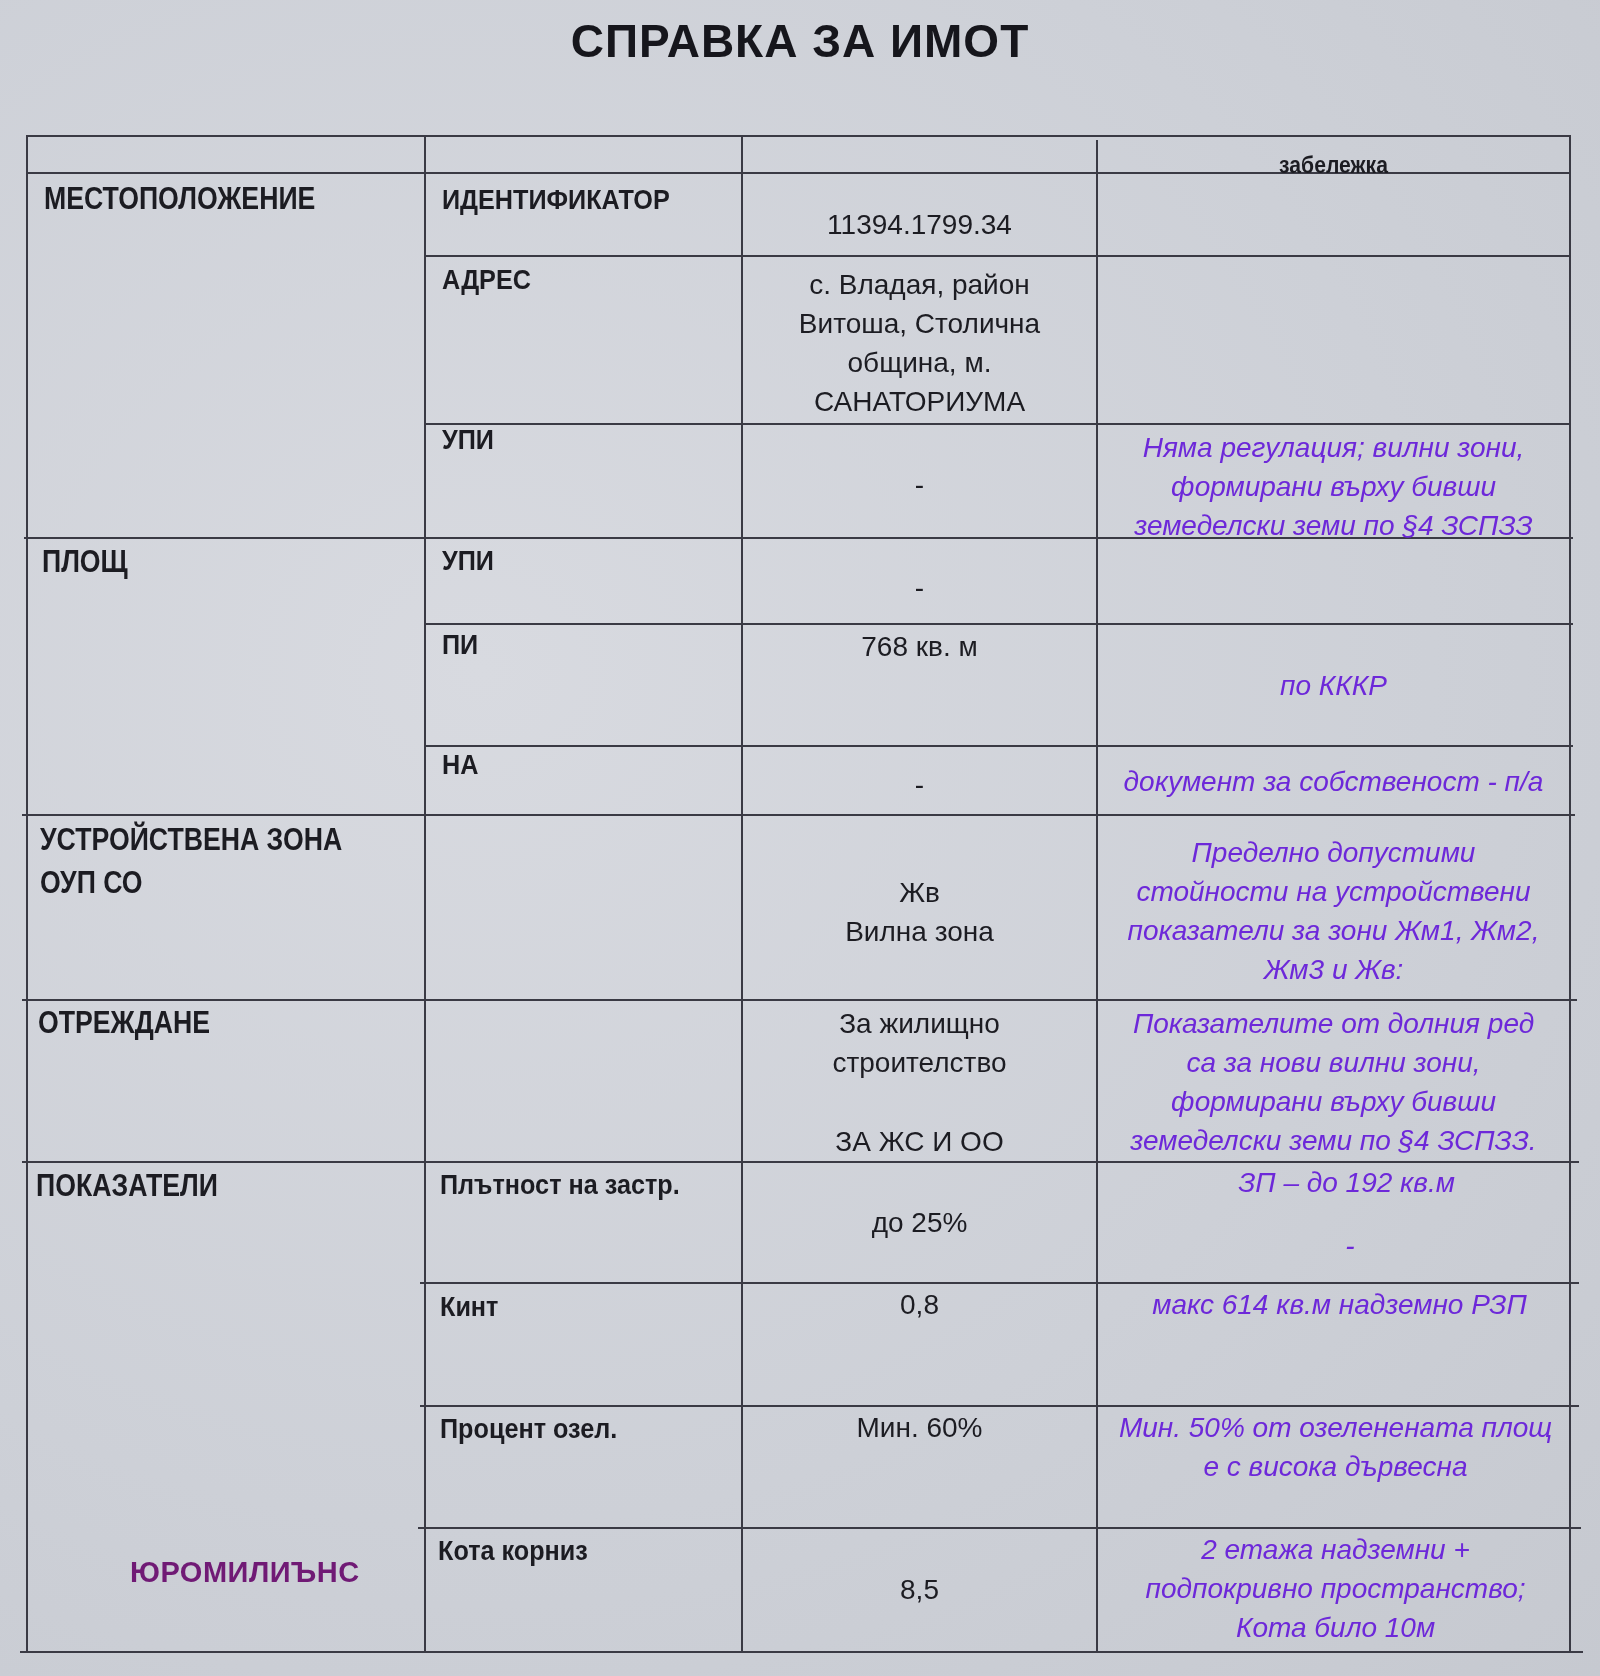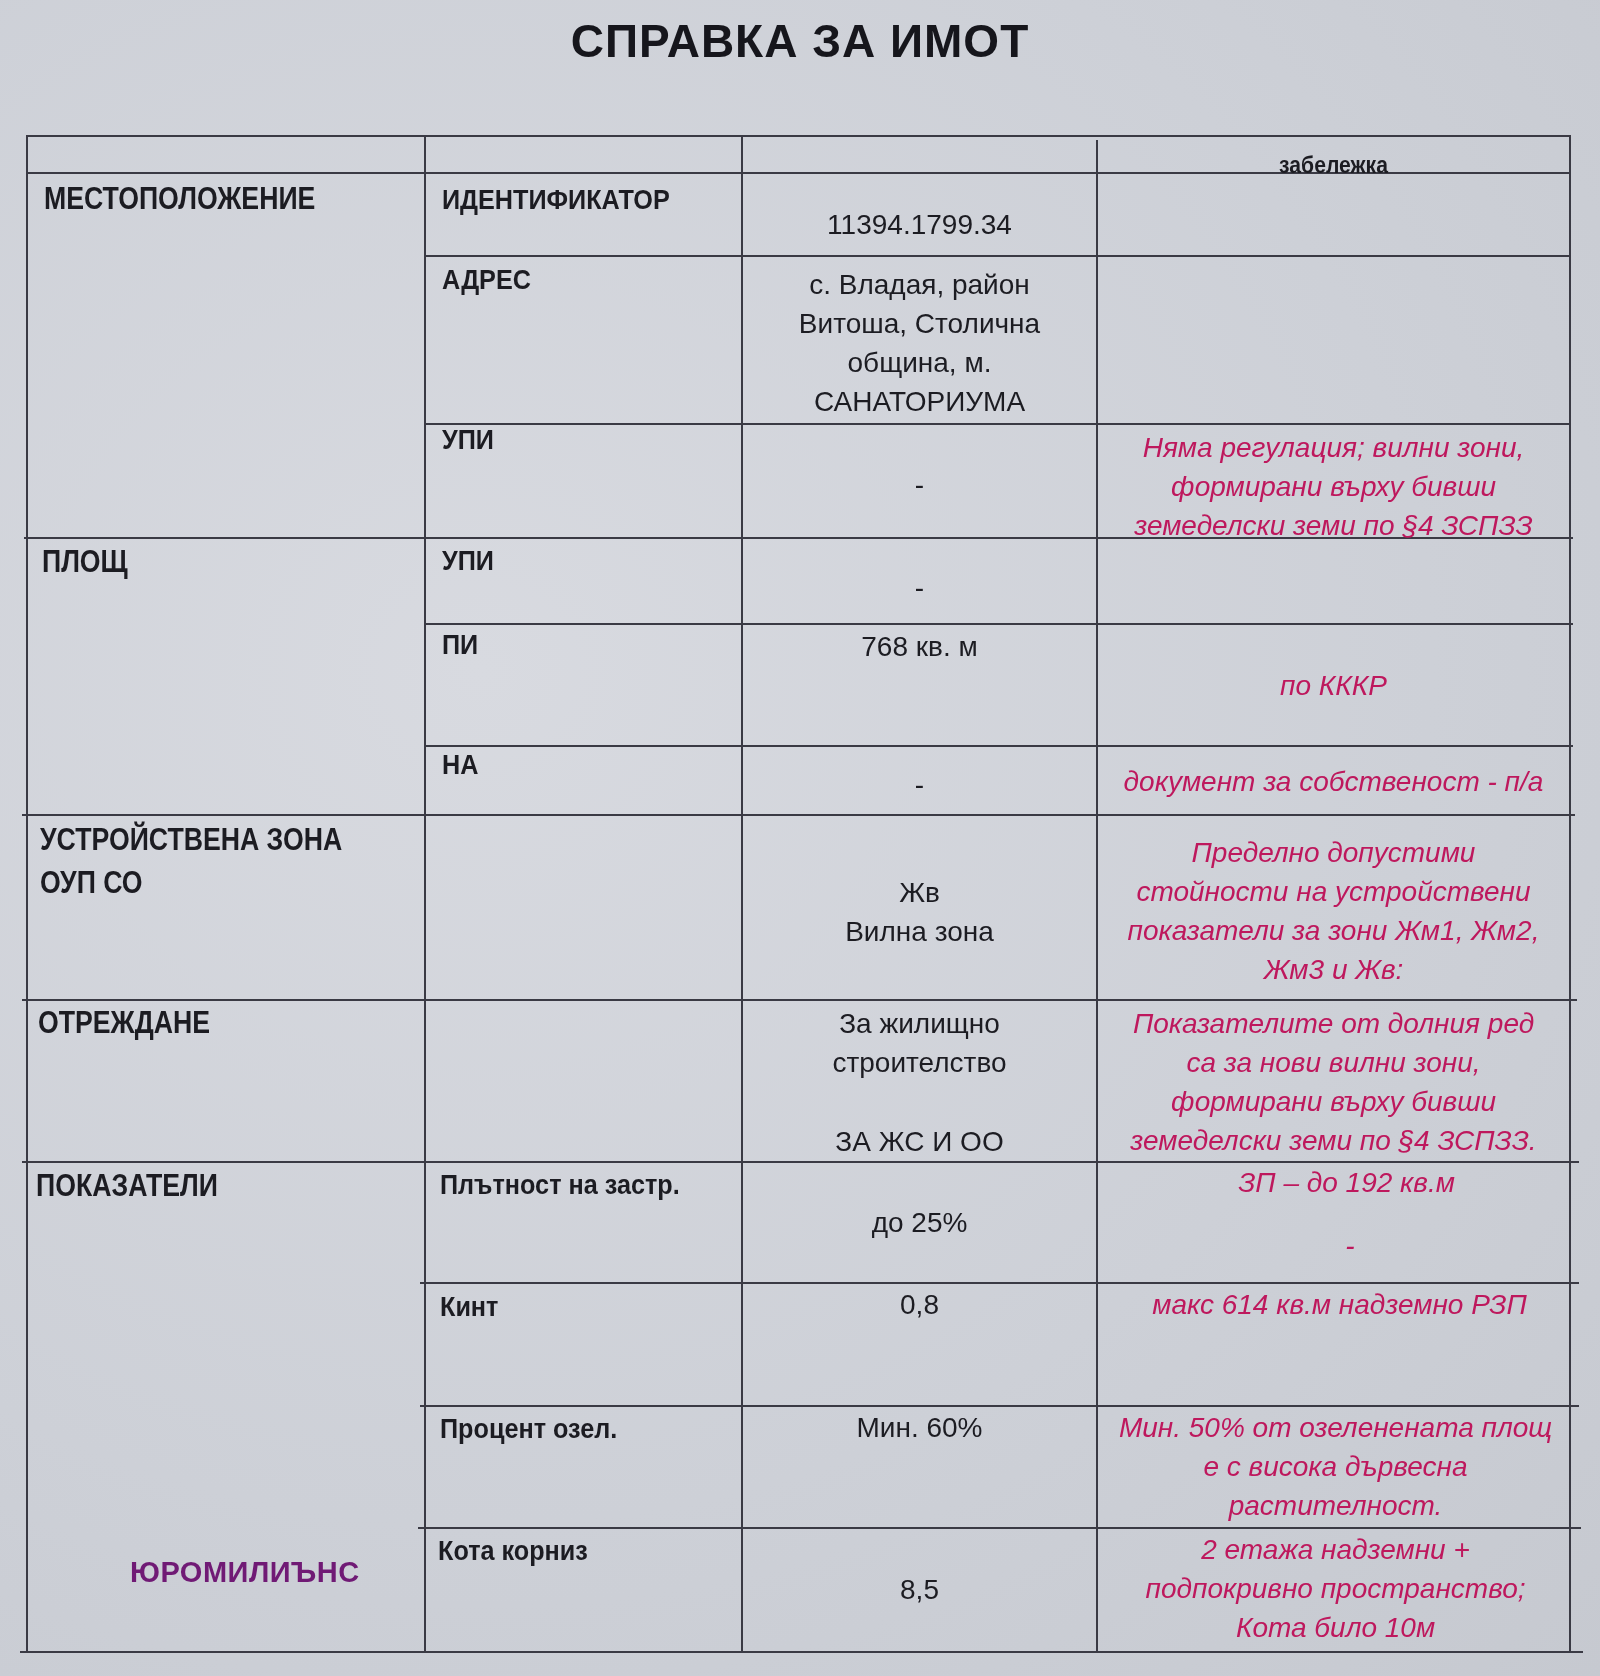--- a/index.html
+++ b/index.html
@@ -16,21 +16,21 @@
       color: #16161c;
     }
     .grid { position: absolute; left: 0; top: 0; width: 1600px; height: 1676px; }
     .hl { position: absolute; height: 2px; background: #3a3a44; }
     .vl { position: absolute; width: 2px; background: #3a3a44; }
     .cell { position: absolute; box-sizing: border-box; }
     .lbl { font-weight: bold; font-size: 31px; line-height: 43px; transform: scaleX(0.86); transform-origin: left top; white-space: nowrap; }
     .sub { font-weight: bold; font-size: 28px; line-height: 40px; transform: scaleX(0.9); transform-origin: left top; white-space: nowrap; }
     .val { text-align: center; font-size: 28px; line-height: 39px; }
     .val span, .note span { display: block; }
-    .note { text-align: center; font-style: italic; font-size: 28px; line-height: 39px; color: #be185d; }
+    .note { text-align: center; font-style: italic; font-size: 28px; line-height: 39px; color: #6d28d9; }
     .hdr-note { text-align: center; font-weight: bold; font-size: 23px; transform: scaleX(0.92); }
     .watermark {
       position: absolute; left: 130px; top: 1556px; font-weight: bold; font-size: 29px;
       color: #701a75; letter-spacing: 0.5px;
     }
   </style>
 </head>
 <body>
 
 <div class="title">СПРАВКА ЗА ИМОТ</div>
@@ -155,21 +155,20 @@
     <span>макс 614 кв.м надземно РЗП</span>
   </div>
 
   <div class="cell sub" style="left:440px; top:1409px;">Процент озел.</div>
   <div class="cell val" style="left:743px; width:353px; top:1408px;">
     <span>Мин. 60%</span>
   </div>
   <div class="cell note" style="left:1098px; width:475px; top:1408px;">
     <span>Мин. 50% от озеленената площ</span>
     <span>е с висока дървесна</span>
-    <span>растителност.</span>
   </div>
 
   <div class="cell sub" style="left:438px; top:1531px;">Кота корниз</div>
   <div class="cell val" style="left:743px; width:353px; top:1570px;">
     <span>8,5</span>
   </div>
   <div class="cell note" style="left:1098px; width:475px; top:1530px;">
     <span>2 етажа надземни +</span>
     <span>подпокривно пространство;</span>
     <span>Кота било 10м</span>

